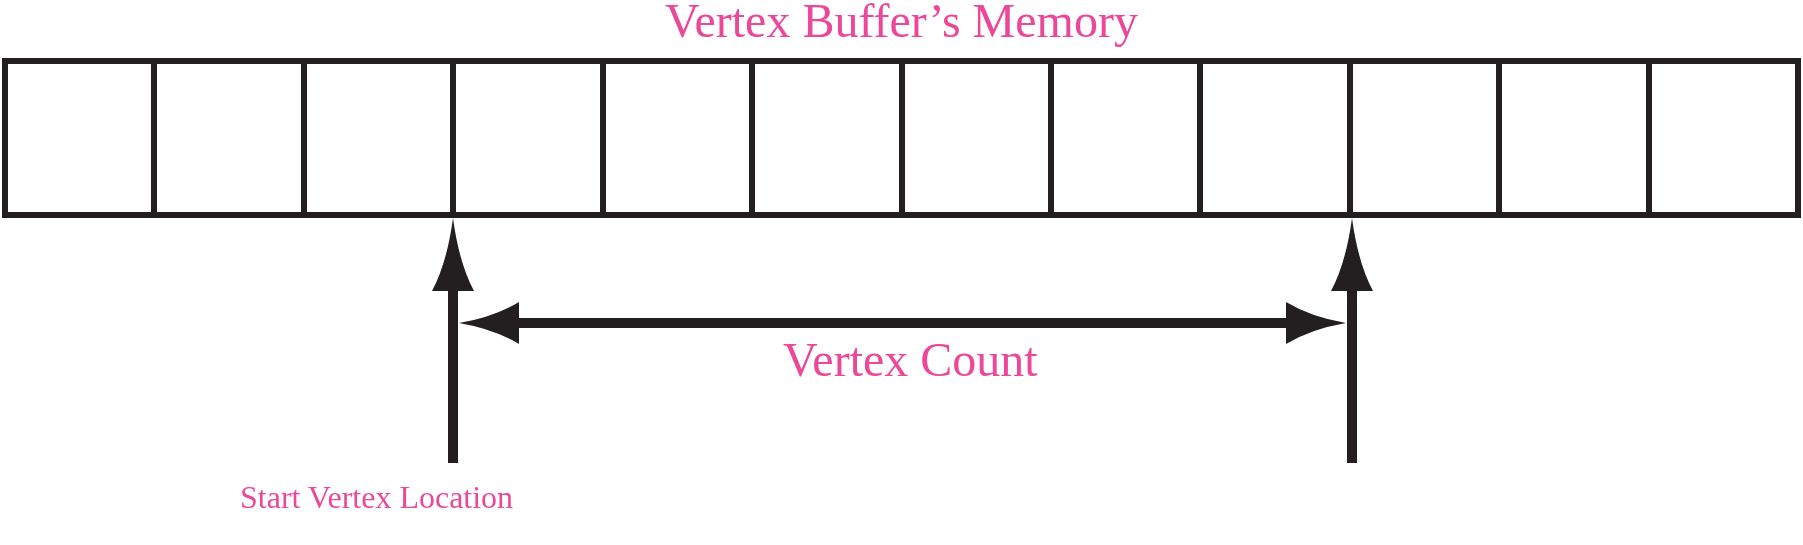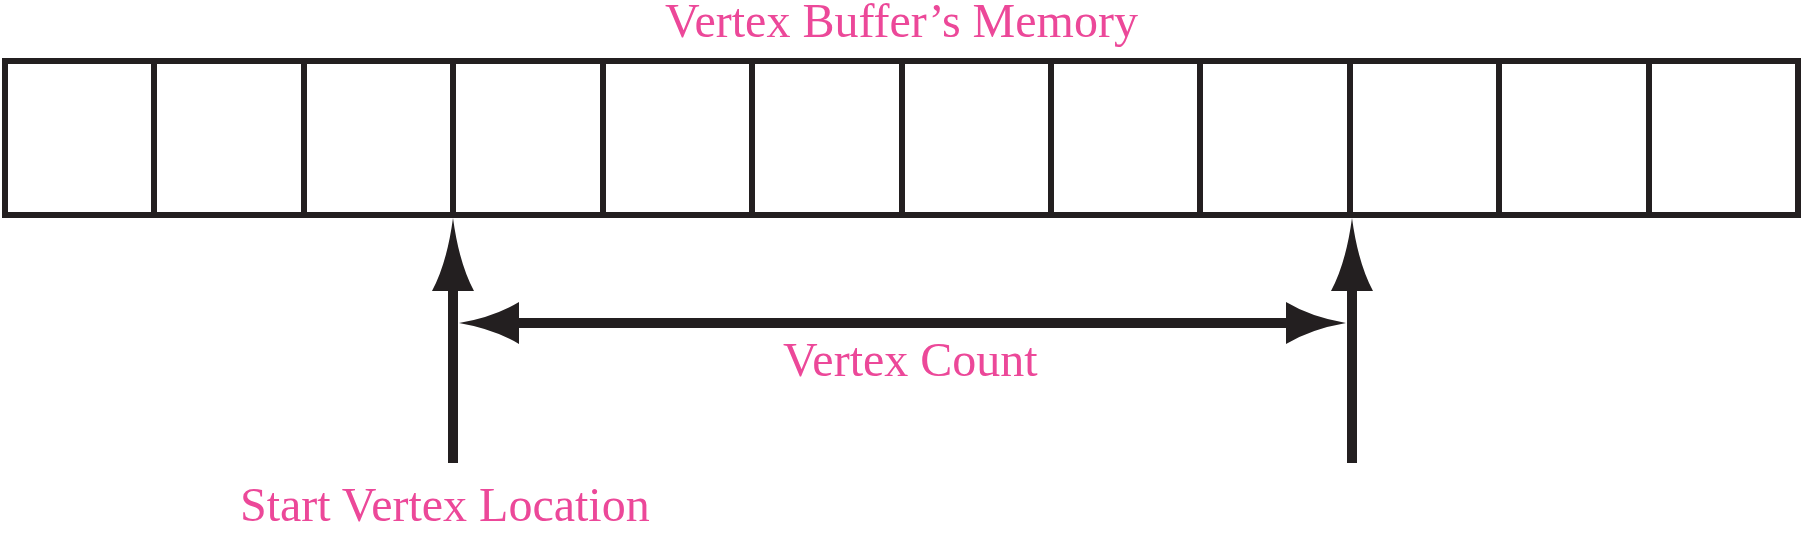--- a/index.html
+++ b/index.html
@@ -58,21 +58,21 @@
     left: 783px;
     top: 336px;
     font-size: 48px;
     line-height: 1;
     white-space: nowrap;
   }
   .label-start-vertex {
     position: absolute;
     left: 240px;
     top: 481px;
-    font-size: 48px;
+    font-size: 32px;
     line-height: 1;
     white-space: nowrap;
   }
 </style>
 </head>
 <body>
 
 <div class="stage">
 
   <div class="diagram-title">Vertex Buffer’s Memory</div>

